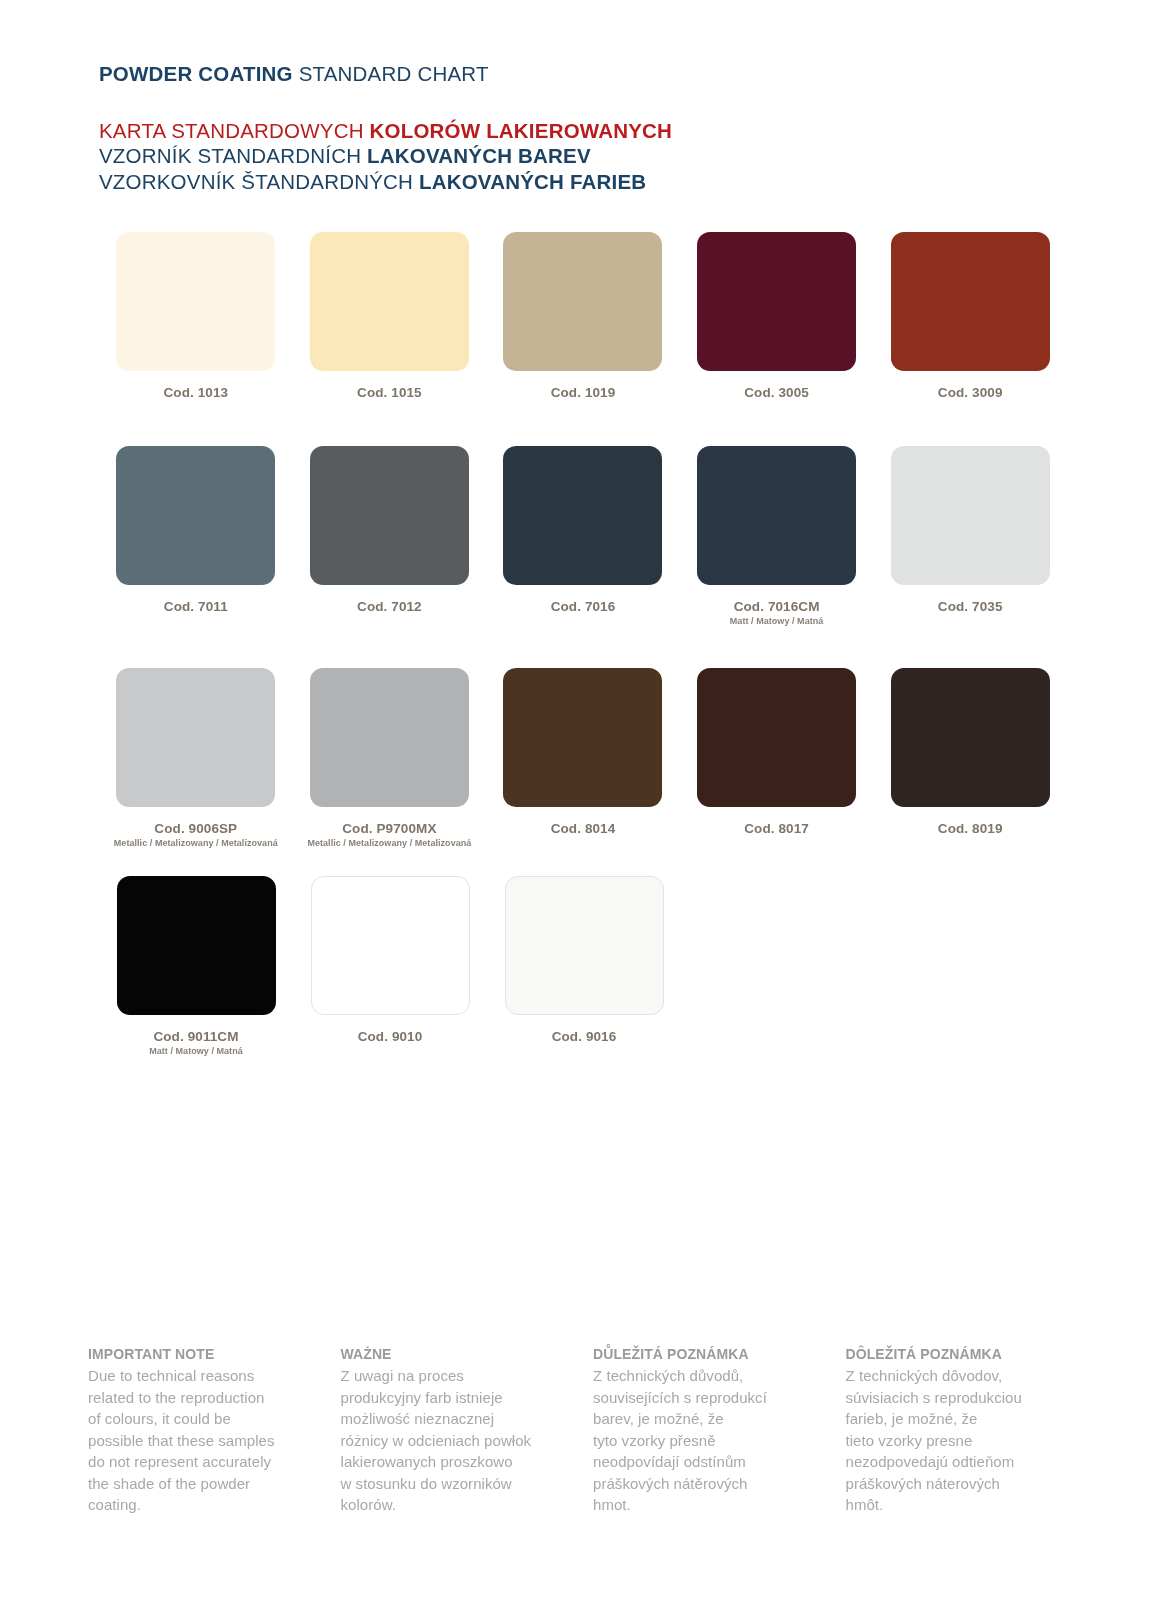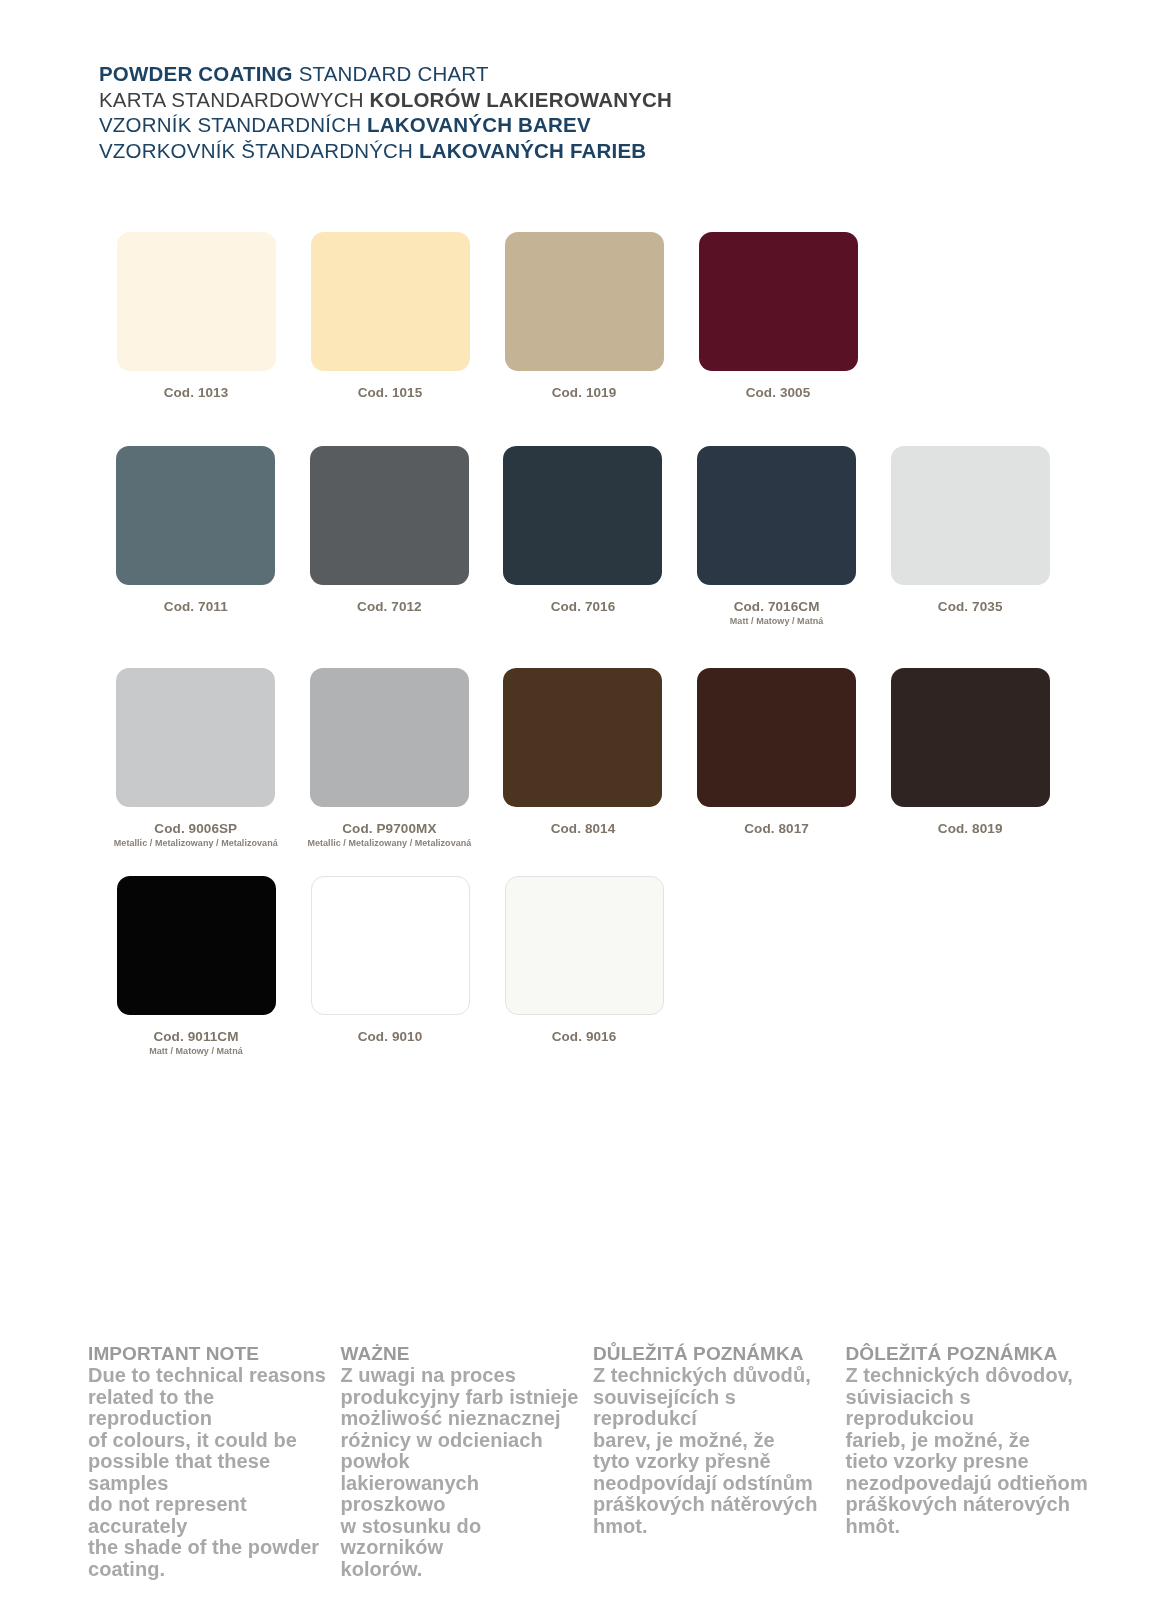--- a/index.html
+++ b/index.html
@@ -34,21 +34,21 @@
     line-height: 25.5px;
     letter-spacing: 0.2px;
     color: #1f4665;
     white-space: nowrap;
     font-weight: 400;
   }
   .title-line .strong {
     font-weight: 700;
   }
   .title-line.l1 { color: #1d4364; }
-  .title-line.l2 { color: #404040; }
+  .title-line.l2 { color: #b91c1c; margin-top: 31px; }
   .title-line.l3 { color: #1d4364; }
   .title-line.l4 { color: #1d4364; }
 
   
   .grid {
     position: absolute;
     left: 99px;
     top: 232px;
     width: 968px;
   }
@@ -106,29 +106,29 @@
     top: 1343px;
     width: 1010px;
     display: flex;
   }
   .note-col {
     width: 258px;
     padding-right: 8px;
     box-sizing: border-box;
   }
   .note-title {
-    font-size: 19px;
+    font-size: 14px;
     font-weight: 700;
     color: #9a9a9a;
     line-height: 22px;
     letter-spacing: 0.1px;
   }
   .note-body {
-    font-size: 20px;
-    font-weight: 700;
+    font-size: 15px;
+    font-weight: 400;
     color: #a8a8a8;
     line-height: 21.5px;
     letter-spacing: 0.05px;
     white-space: pre-line;
   }
 </style>
 </head>
 <body>
 
 <div class="page">
@@ -158,20 +158,24 @@
           <div class="swatch" style="background: rgb(251, 231, 183);"></div>
           <div class="cap">Cod. 1015</div>
         </div>
         <div class="cell">
           <div class="swatch" style="background: rgb(197, 179, 150);"></div>
           <div class="cap">Cod. 1019</div>
         </div>
         <div class="cell">
           <div class="swatch" style="background: rgb(89, 17, 37);"></div>
           <div class="cap">Cod. 3005</div>
+        </div>
+        <div class="cell">
+          <div class="swatch" style="background: rgb(140, 47, 28);"></div>
+          <div class="cap">Cod. 3009</div>
         </div>
       </div>
       <div class="row row-3">
         <div class="cell">
           <div class="swatch" style="background: rgb(92, 110, 117);"></div>
           <div class="cap">Cod. 7011</div>
         </div>
         <div class="cell">
           <div class="swatch" style="background: rgb(88, 92, 95);"></div>
           <div class="cap">Cod. 7012</div>

